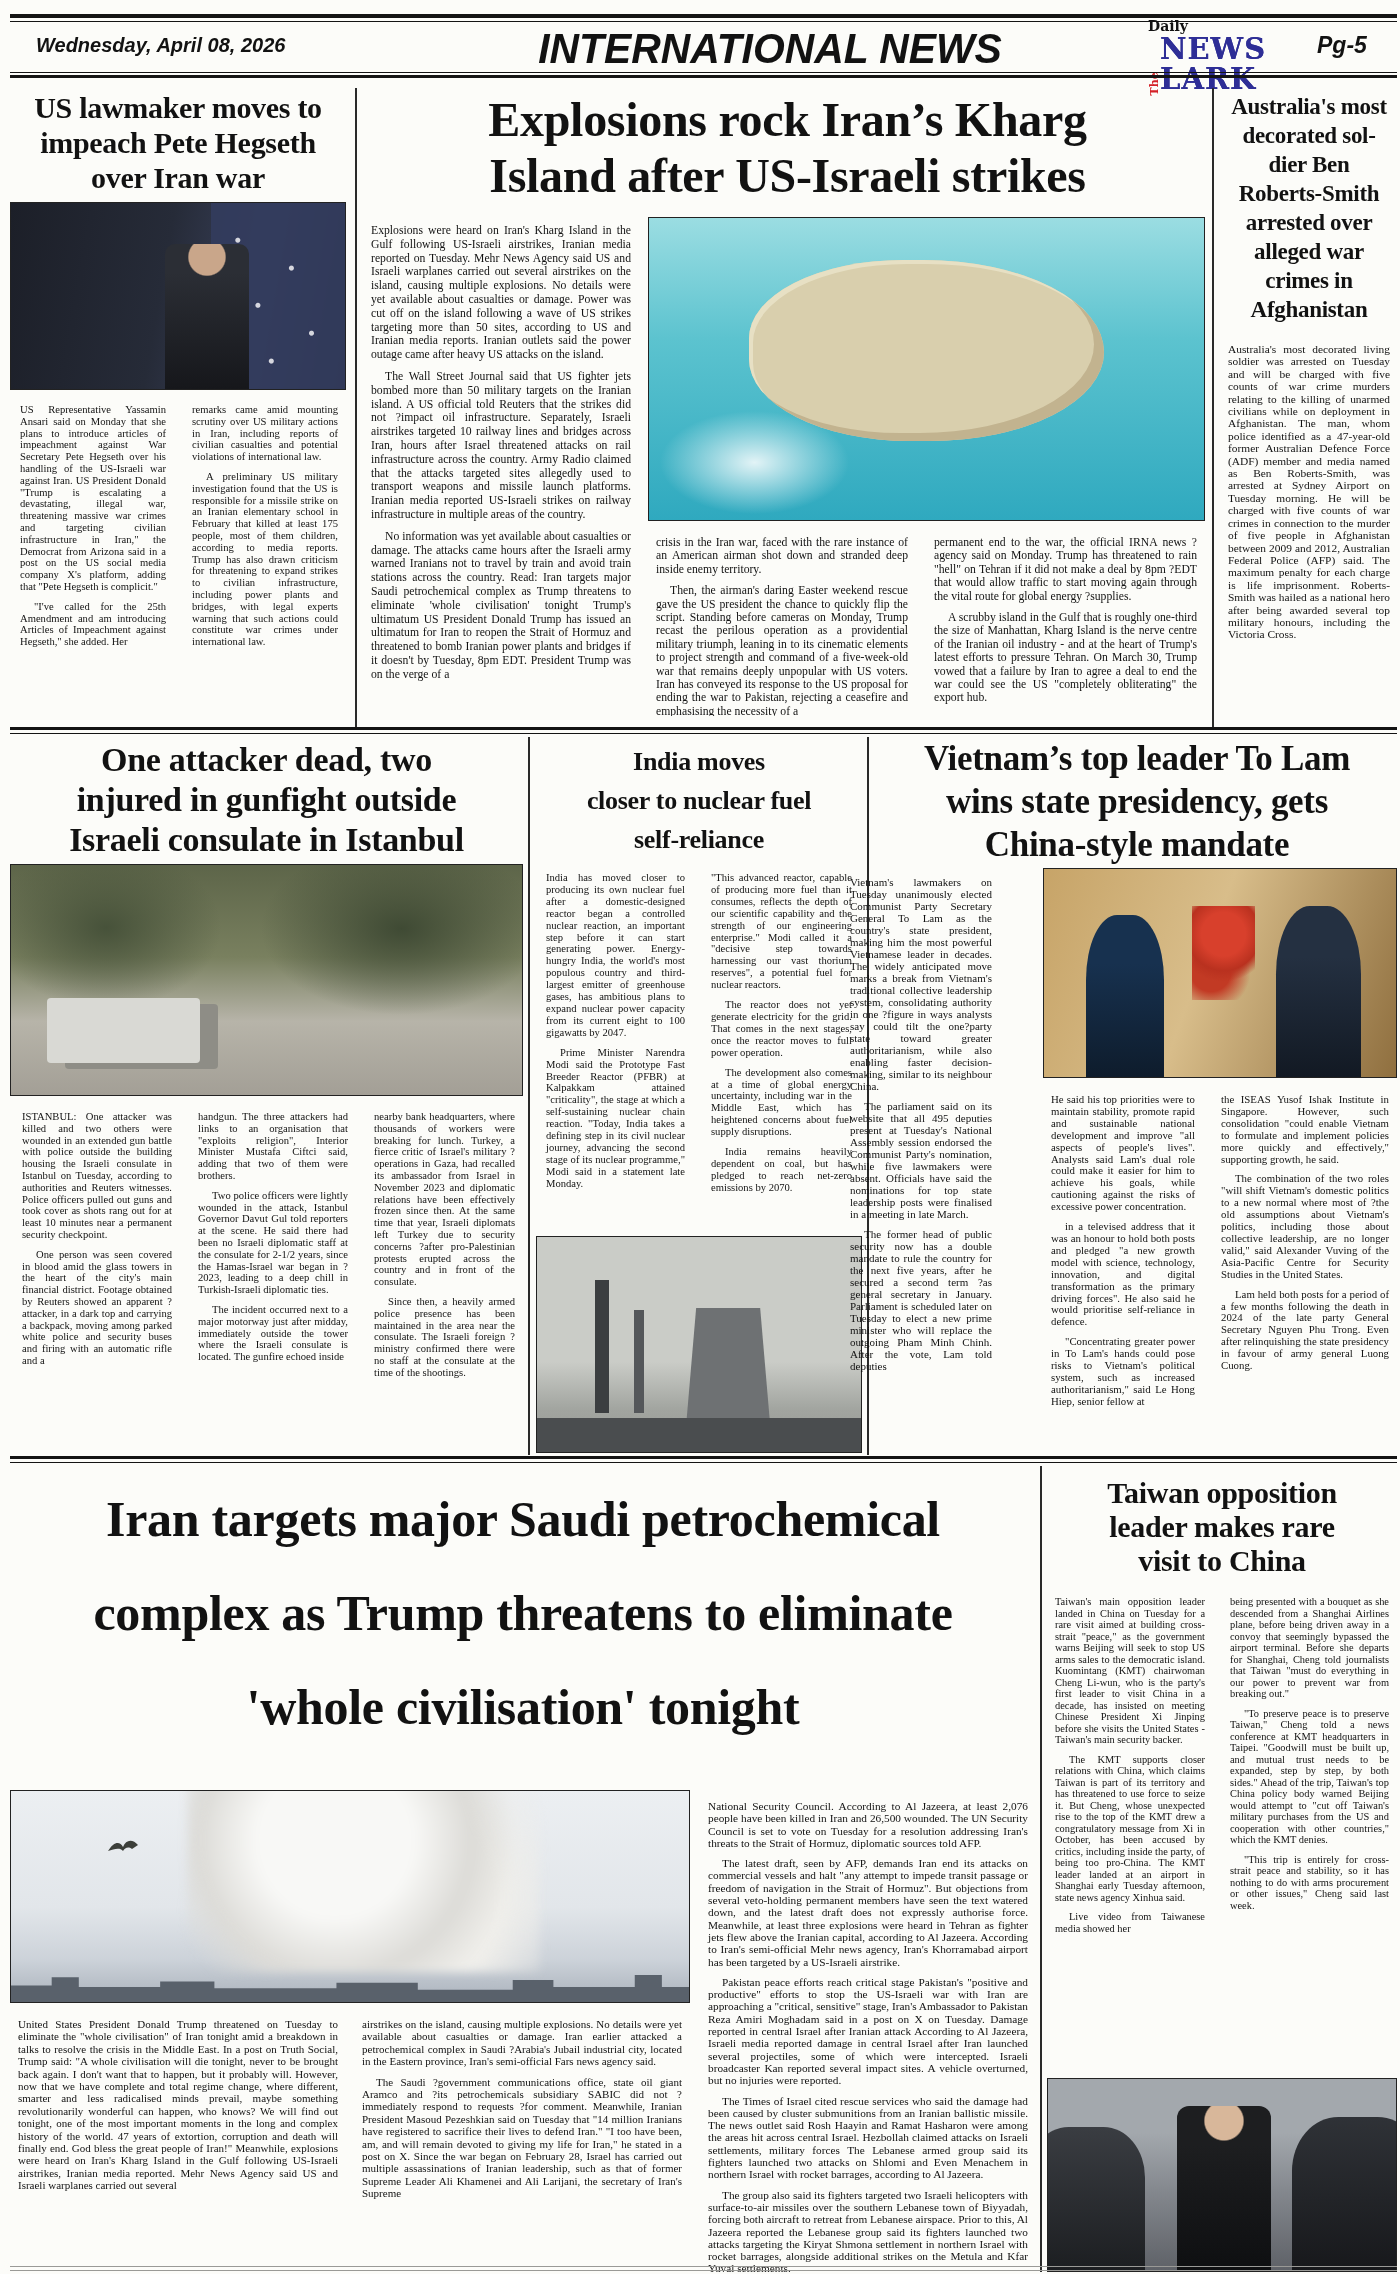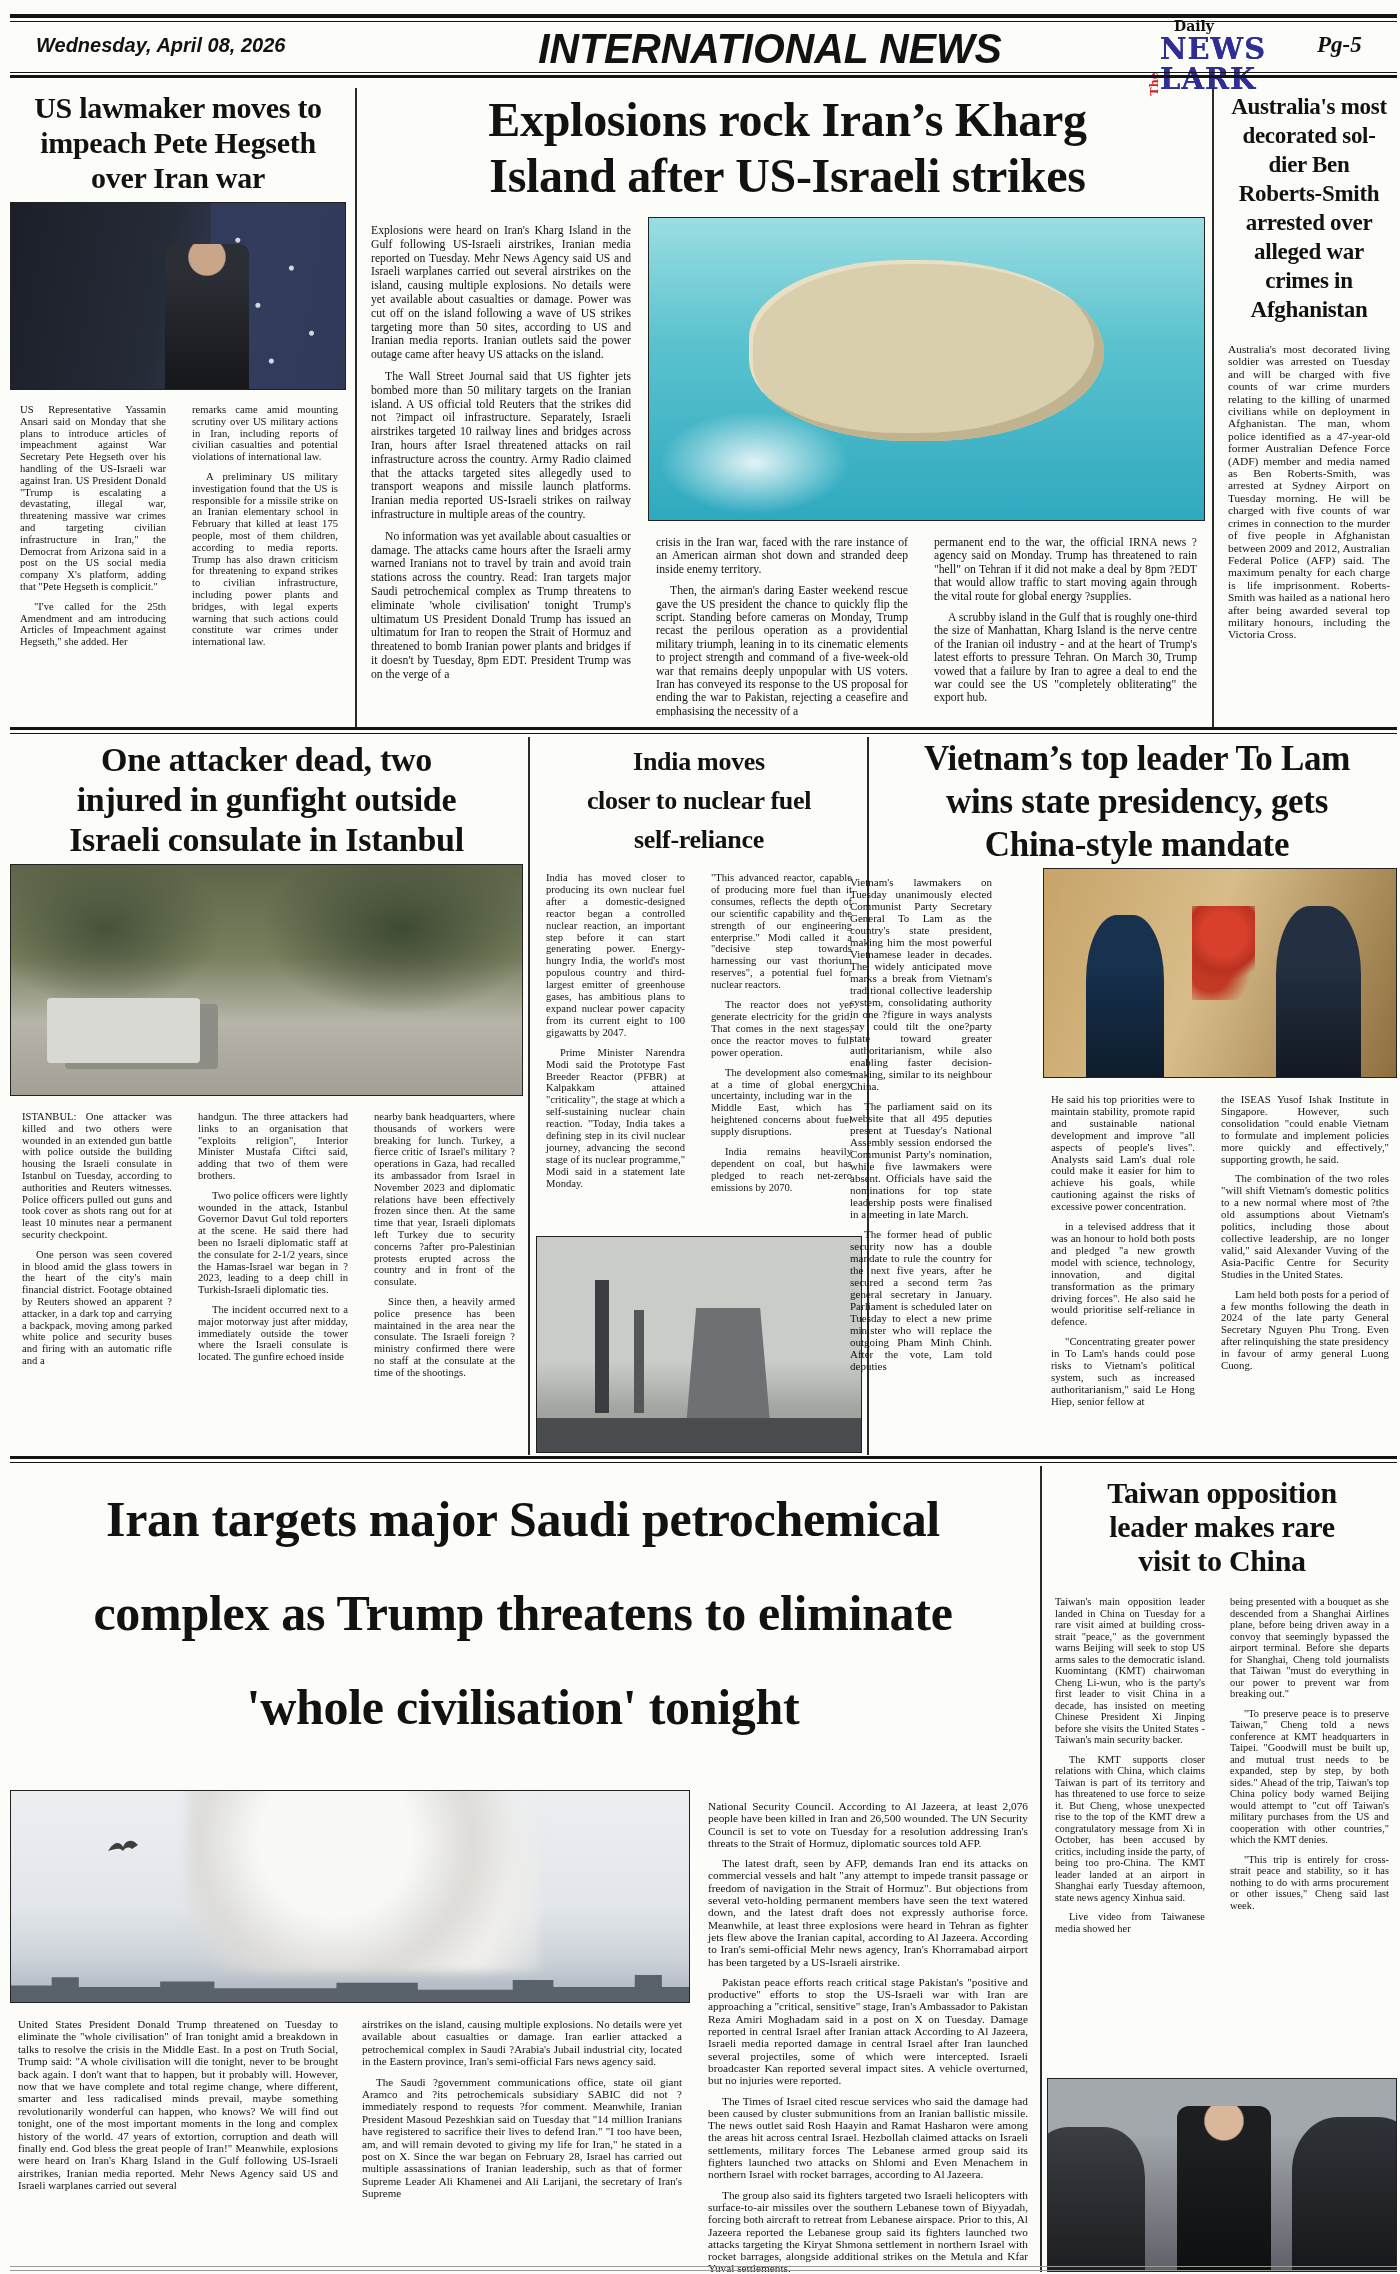--- a/index.html
+++ b/index.html
@@ -10,21 +10,21 @@
   .rule-light { position:absolute; background:#9a9a97; }
   .vrule { position:absolute; background:#2a2a2a; width:2px; }
 
   
   #date { left:36px; top:34px; width:330px; font-family:"Liberation Sans",sans-serif;
           font-weight:bold; font-style:italic; font-size:20px; }
   #section-title { left:470px; top:24px; width:600px; text-align:center;
           font-family:"Liberation Sans",sans-serif; font-weight:bold; font-style:italic;
           font-size:43px; letter-spacing:0px; transform:scaleX(.95); transform-origin:center; }
   #masthead { left:1148px; top:18px; width:200px; }
-  #masthead-daily { font-family:"DejaVu Serif",serif; font-weight:bold; font-size:14px; margin-left:26px; }
+  #masthead-daily { font-family:"DejaVu Serif",serif; font-weight:bold; font-size:14px; }
   #masthead-row { display:flex; align-items:flex-end; }
   #masthead-the { color:#d42027; font-family:"DejaVu Serif",serif; font-weight:bold; font-size:11px;
           transform:rotate(-90deg) translateX(-2px); transform-origin:center; width:12px; }
   #masthead-name { color:#2e2e96; font-family:"DejaVu Serif",serif; font-weight:bold; font-size:29px;
           letter-spacing:1px; line-height:30px; text-shadow:0 0 .6px #2e2e96; }
   #pgno { left:1317px; top:32px; font-weight:bold; font-style:italic; font-size:23px; }
 
   
   .headline { font-weight:bold; text-align:center; white-space:pre-line; letter-spacing:-.3px; }
   .bodycol { text-align:justify; overflow:hidden; }
@@ -155,21 +155,21 @@
   <div class="rule" style="left:10px;top:21px;width:1387px;height:1px;"></div>
   <div id="date" class="abs">Wednesday, April 08, 2026</div>
   <div id="section-title" class="abs">INTERNATIONAL NEWS</div>
   <div id="masthead" class="abs">
     <div id="masthead-daily">Daily</div>
     <div id="masthead-row">
       <div id="masthead-the">The</div>
       <div id="masthead-name">NEWS LARK</div>
     </div>
   </div>
-  <div id="pgno" class="abs" style="font-family:Liberation Serif, serif;">Pg-5</div>
+  <div id="pgno" class="abs" style="font-family:Liberation Sans, sans-serif;">Pg-5</div>
   <div class="rule" style="left:10px;top:72px;width:1387px;height:1px;"></div>
   <div class="rule" style="left:10px;top:75px;width:1387px;height:3px;"></div>
 
   <div id="a1-headline" class="abs headline">US lawmaker moves to
 impeach Pete Hegseth
 over Iran war</div>
   <div id="a1-photo" class="photo" title="pete-hegseth-speaking-at-podium-before-us-flag">
     <div class="ph-el flag-stars"></div>
     <div class="ph-el speaker-fig"></div>
   </div>

